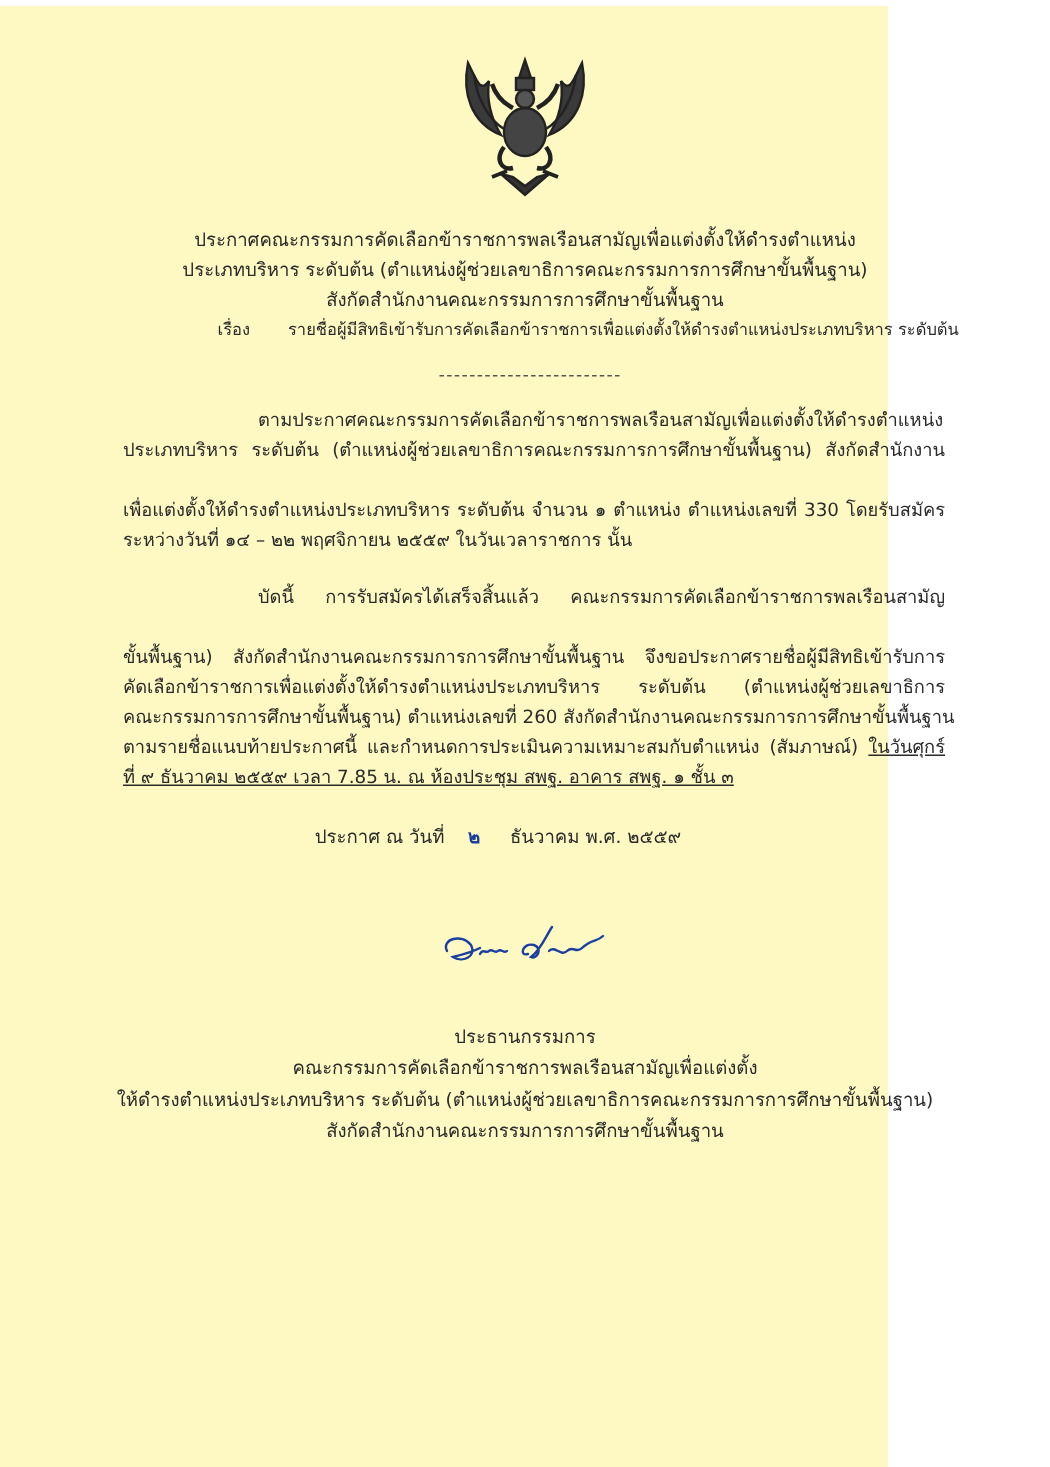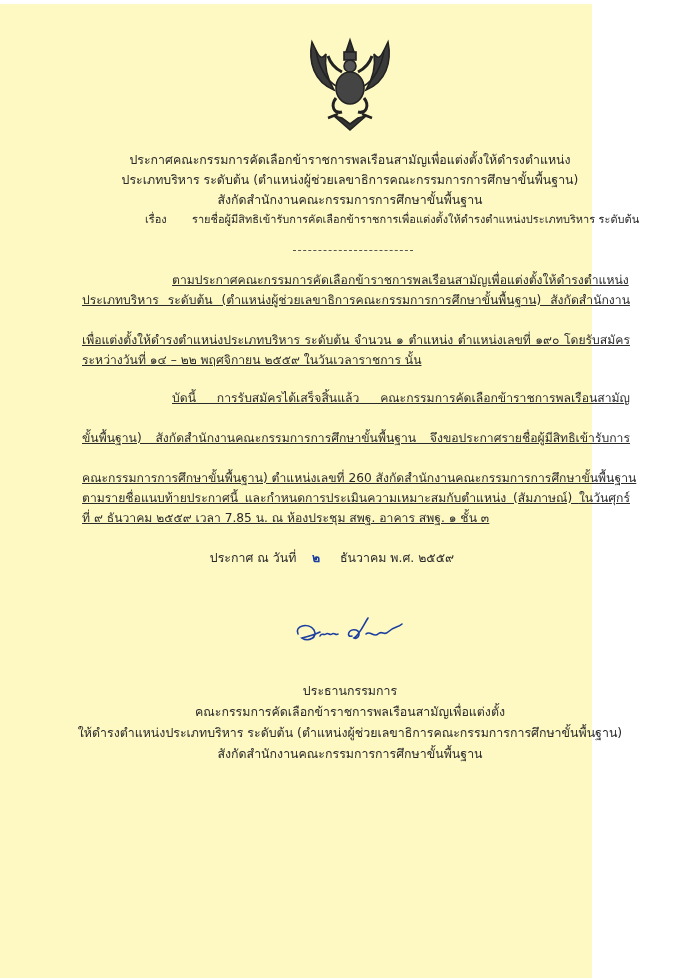--- a/index.html
+++ b/index.html
@@ -17,21 +17,21 @@
   .subject-line {
     position: absolute; left: 145px; font-size: 11px; line-height: 20px; white-space: nowrap;
   }
   .subject-line .label { display: inline-block; width: 47px; }
   .divider {
     position: absolute; left: 293px; top: 246px; width: 120px; height: 0;
     border-top: 1px dashed #555;
   }
   .para-line {
     position: absolute; left: 82px; width: 548px; font-size: 12.2px; line-height: 20px;
-    white-space: nowrap; text-align: justify; text-align-last: justify; text-decoration: underline;
+    white-space: nowrap; text-align: justify; text-align-last: justify;
   }
   .para-line.first { left: 172px; width: 458px; }
   .para-line.last { text-align-last: left; }
   .u { text-decoration: underline; }
   .sig { position: absolute; left: 290px; top: 608px; width: 140px; height: 40px; }
   .date-num { color: #1b3fa0; font-weight: bold; }
 </style>
 </head>
 <body>
 
@@ -69,25 +69,26 @@
   <div class="center-line" style="top:186px">สังกัดสำนักงานคณะกรรมการการศึกษาขั้นพื้นฐาน</div>
 
   <div class="subject-line" style="top:206px">
     <span class="label">เรื่อง</span><span>รายชื่อผู้มีสิทธิเข้ารับการคัดเลือกข้าราชการเพื่อแต่งตั้งให้ดำรงตำแหน่งประเภทบริหาร ระดับต้น</span>
   </div>
 
   <div class="divider"></div>
 
   <div class="para-line first" style="top:266px">ตามประกาศคณะกรรมการคัดเลือกข้าราชการพลเรือนสามัญเพื่อแต่งตั้งให้ดำรงตำแหน่ง</div>
   <div class="para-line" style="top:286px">ประเภทบริหาร ระดับต้น (ตำแหน่งผู้ช่วยเลขาธิการคณะกรรมการการศึกษาขั้นพื้นฐาน)  สังกัดสำนักงาน</div>
-  <div class="para-line" style="top:326px">เพื่อแต่งตั้งให้ดำรงตำแหน่งประเภทบริหาร ระดับต้น  จำนวน ๑ ตำแหน่ง  ตำแหน่งเลขที่ ๑๙๐ โดยรับสมัคร</div>
+  <div class="para-line" style="top:326px">เพื่อแต่งตั้งให้ดำรงตำแหน่งประเภทบริหาร ระดับต้น  จำนวน ๑ ตำแหน่ง  ตำแหน่งเลขที่ 330 โดยรับสมัคร</div>
   <div class="para-line last" style="top:346px">ระหว่างวันที่ ๑๔ – ๒๒  พฤศจิกายน ๒๕๕๙ ในวันเวลาราชการ นั้น</div>
 
   <div class="para-line first" style="top:384px">บัดนี้  การรับสมัครได้เสร็จสิ้นแล้ว  คณะกรรมการคัดเลือกข้าราชการพลเรือนสามัญ</div>
   <div class="para-line" style="top:424px">ขั้นพื้นฐาน) สังกัดสำนักงานคณะกรรมการการศึกษาขั้นพื้นฐาน จึงขอประกาศรายชื่อผู้มีสิทธิเข้ารับการ</div>
+  <div class="para-line" style="top:444px">คัดเลือกข้าราชการเพื่อแต่งตั้งให้ดำรงตำแหน่งประเภทบริหาร ระดับต้น (ตำแหน่งผู้ช่วยเลขาธิการ</div>
   <div class="para-line" style="top:464px">คณะกรรมการการศึกษาขั้นพื้นฐาน)  ตำแหน่งเลขที่ 260  สังกัดสำนักงานคณะกรรมการการศึกษาขั้นพื้นฐาน</div>
   <div class="para-line" style="top:484px">
     <span>ตามรายชื่อแนบท้ายประกาศนี้  และกำหนดการประเมินความเหมาะสมกับตำแหน่ง (สัมภาษณ์) </span><span class="u">ในวันศุกร์</span>
   </div>
   <div class="para-line last" style="top:504px">
     <span class="u">ที่ ๙ ธันวาคม ๒๕๕๙  เวลา 7.85 น. ณ ห้องประชุม สพฐ. อาคาร สพฐ. ๑ ชั้น ๓</span>
   </div>
 
   <div class="center-line" style="top:544px; left:-18px">
     <span>ประกาศ ณ วันที่</span>&nbsp;&nbsp;&nbsp;&nbsp;<span class="date-num">๒</span>&nbsp;&nbsp;&nbsp;&nbsp;&nbsp;<span>ธันวาคม  พ.ศ. ๒๕๕๙</span>

